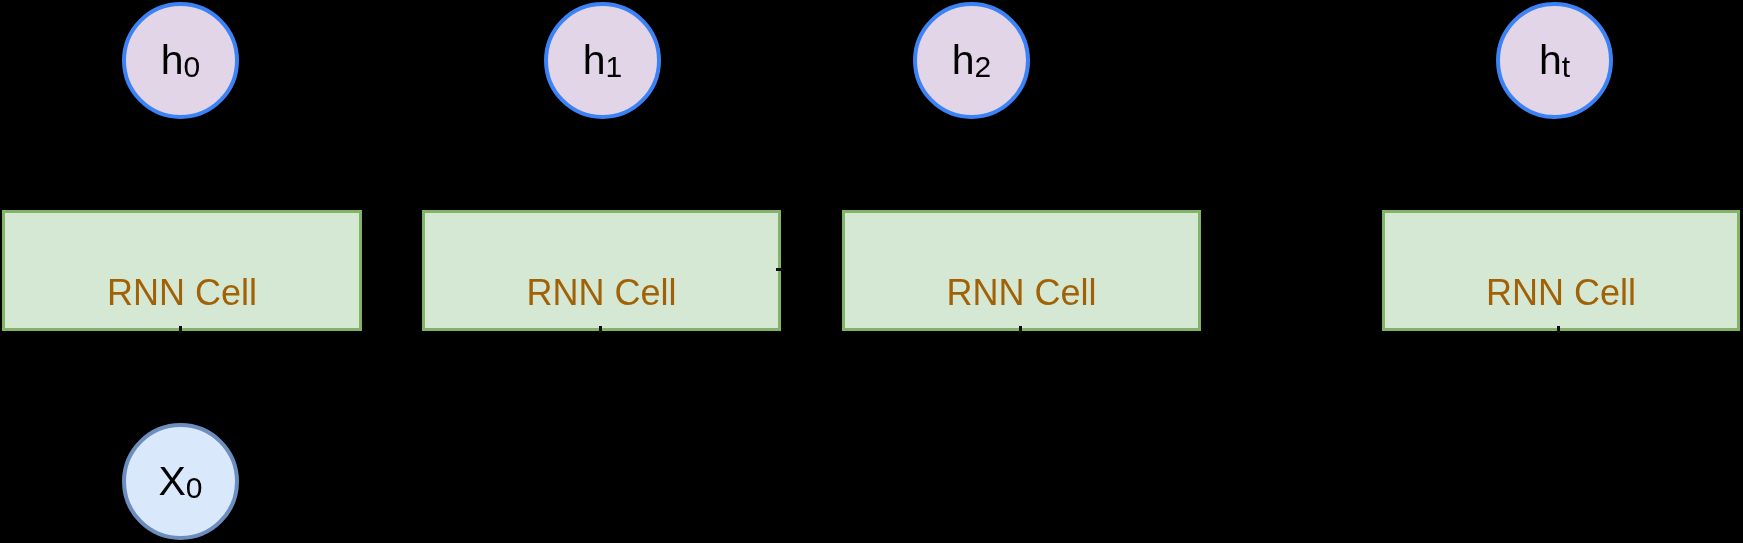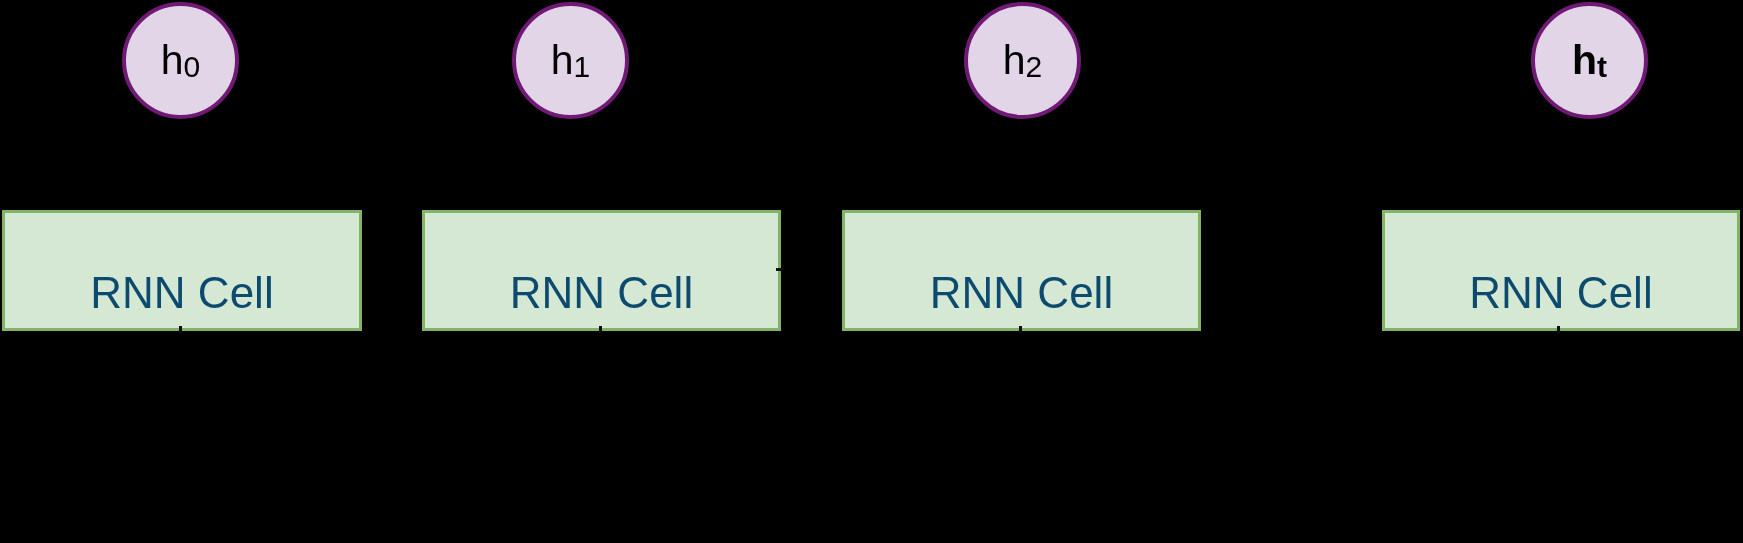--- a/index.html
+++ b/index.html
@@ -16,21 +16,21 @@
     width: 117px;
     height: 117px;
     border-radius: 50%;
     box-sizing: border-box;
     display: flex;
     align-items: center;
     justify-content: center;
   }
   .hidden-circle {
     background: #e1d5e7;
-    border: 4px solid #701a75;
+    border: 4px solid #3b82f6;
     top: 2px;
   }
   .input-circle {
     background: #dae8fc;
     border: 4px solid #6c8ebf;
     top: 423px;
   }
   .cell {
     position: absolute;
     top: 210px;
@@ -42,22 +42,22 @@
     align-items: center;
     justify-content: center;
   }
   .node-label {
     font-size: 41px;
     color: #000000;
     line-height: 1;
     white-space: nowrap;
   }
   .cell-label {
-    font-size: 44px;
-    color: #0c4a6e;
+    font-size: 36px;
+    color: #a16207;
     line-height: 1;
     white-space: nowrap;
     margin-top: 45px;
   }
   .sub {
     font-size: 30px;
     position: relative;
     top: 3px;
   }
   
@@ -70,23 +70,23 @@
   }
   .tick-h {
     position: absolute;
     width: 7px;
     height: 3px;
     background: #0d0d0d;
     z-index: 3;
   }
   
   .col0.circle { left: 122px; }
-  .col1.circle { left: 512px; }
-  .col2.circle { left: 964px; text-align: right; }
-  .col3.circle { left: 1531px; font-weight: bold; }
+  .col1.circle { left: 544px; }
+  .col2.circle { left: 913px; text-align: right; }
+  .col3.circle { left: 1496px; }
   .cell0 { left: 2px;    width: 360px; }
   .cell1 { left: 422px;  width: 359px; }
   .cell2 { left: 842px;  width: 359px; }
   .cell3 { left: 1382px; width: 358px; }
 </style>
 </head>
 <body>
 
 <div class="canvas">
 
@@ -109,20 +109,23 @@
   <div class="cell cell1">
     <span class="cell-label">RNN Cell</span>
   </div>
   <div class="cell cell2">
     <span class="cell-label">RNN Cell</span>
   </div>
   <div class="cell cell3">
     <span class="cell-label">RNN Cell</span>
   </div>
 
+  <div class="circle input-circle col0">
+    <span class="node-label"><span>X</span><span class="sub">0</span></span>
+  </div>
 
   <div class="tick-v" style="left:179px; top:326px;"></div>
   <div class="tick-v" style="left:599px; top:326px;"></div>
   <div class="tick-v" style="left:1019px; top:326px;"></div>
   <div class="tick-v" style="left:1557px; top:326px;"></div>
   <div class="tick-h" style="left:776px; top:268px;"></div>
 
 </div>
 
 </body></html>

